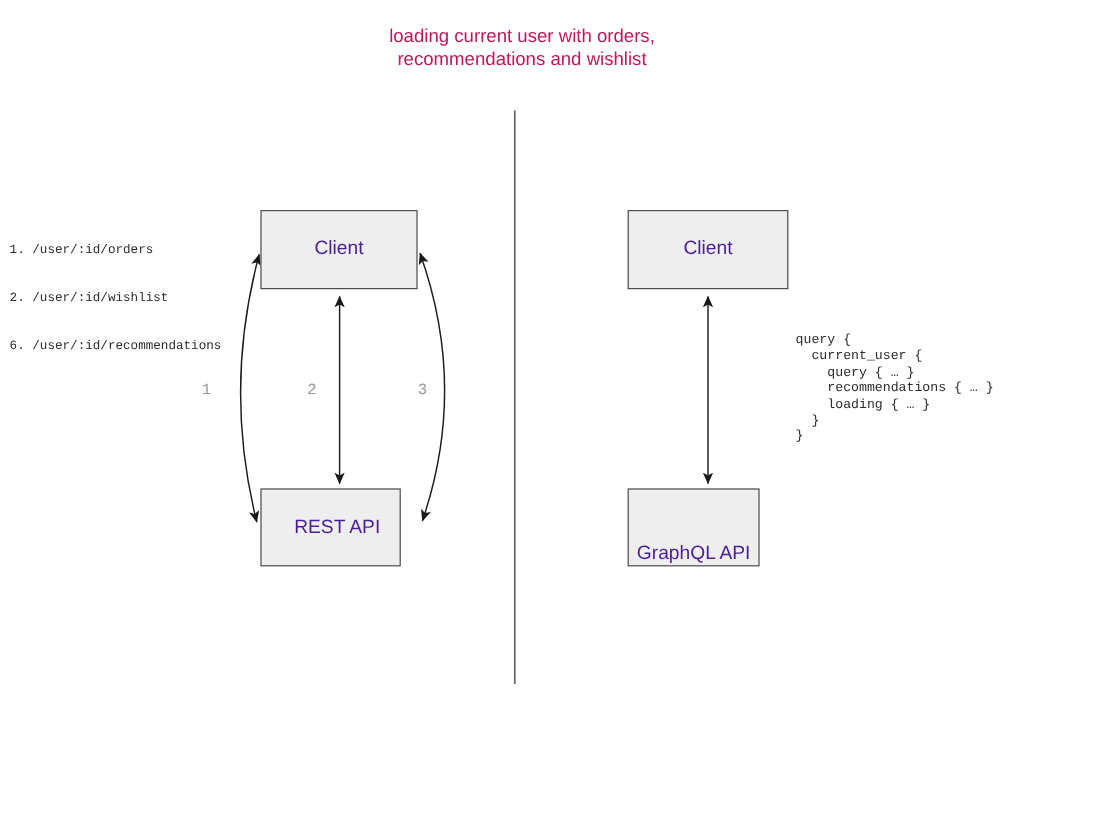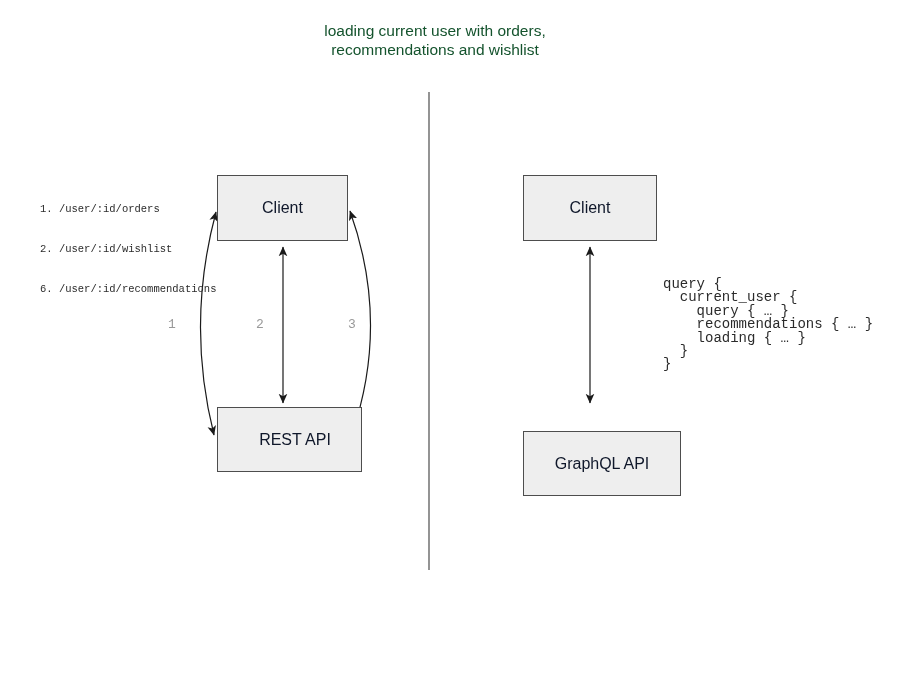--- a/index.html
+++ b/index.html
@@ -16,62 +16,61 @@
     overflow: hidden;
   }
   .diagram-title {
     position: absolute;
     left: 254px;
     top: 22px;
     width: 362px;
     text-align: center;
     font-size: 15.5px;
     line-height: 18.5px;
-    color: #14532d;
+    color: #be185d;
     white-space: pre-line;
   }
   .svg-layer {
     position: absolute;
     left: 0;
     top: 0;
     width: 917px;
     height: 689px;
   }
   .node-box {
     position: absolute;
     background: #eeeeee;
     border: 1.5px solid #4d4d4d;
     box-sizing: border-box;
     display: flex;
     align-items: center;
     justify-content: center;
     font-size: 16px;
-    color: #0f172a;
+    color: #4c1d95;
   }
   .box-client-rest    { left: 217px; top: 175px; width: 131px; height: 66px; }
-  .box-rest-api       { left: 217px; top: 407px; width: 145px; height: 65px; padding-left: 11px; }
+  .box-rest-api       { left: 217px; top: 407px; width: 117px; height: 65px; padding-left: 11px; }
   .box-client-graphql { left: 523px; top: 175px; width: 134px; height: 66px; }
-  .box-graphql-api    { left: 523px; top: 431px; width: 158px; height: 65px; }
+  .box-graphql-api    { left: 523px; top: 407px; width: 110px; height: 65px; align-items: flex-end; }
   .endpoint-list {
     position: absolute;
     left: 8px;
     top: 176px;
     font-family: "Liberation Mono", "DejaVu Sans Mono", monospace;
     font-size: 10.5px;
     line-height: 13.4px;
     color: #2b2b2b;
     white-space: pre;
-    margin-left: 32px;
   }
   .query-block {
     position: absolute;
     left: 663px;
     top: 278px;
     font-family: "Liberation Mono", "DejaVu Sans Mono", monospace;
-    font-size: 14px;
+    font-size: 11px;
     line-height: 13.4px;
     color: #2b2b2b;
   }
   .query-block div { white-space: pre; }
   .arrow-label {
     position: absolute;
     width: 20px;
     text-align: center;
     font-family: "Liberation Mono", "DejaVu Sans Mono", monospace;
     font-size: 13px;

